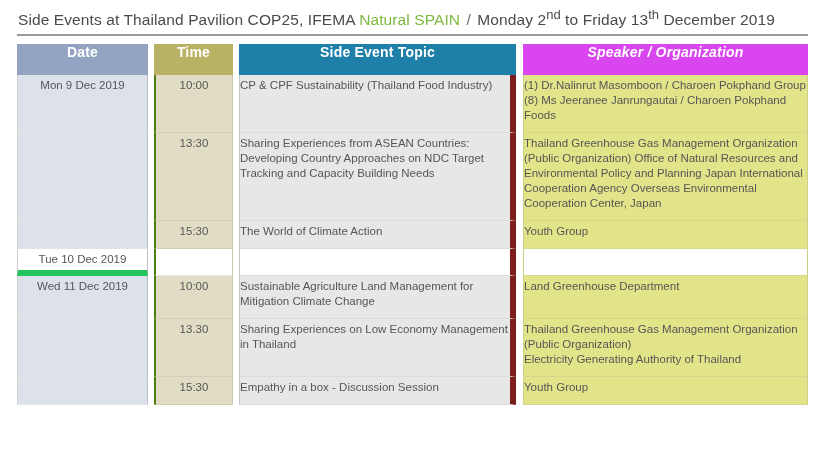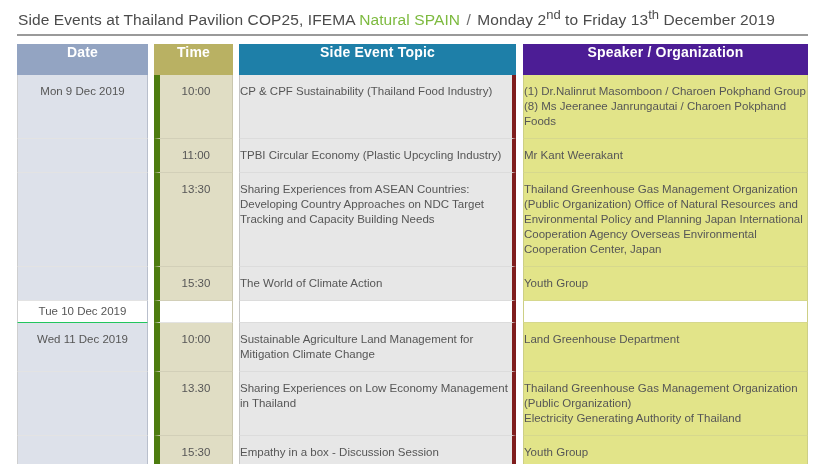--- a/index.html
+++ b/index.html
@@ -53,70 +53,70 @@
     height:31px;
     color:#ffffff;
     font-size:14px;
     text-align:center;
     vertical-align:middle;
     letter-spacing:.2px;
   }
   .hdr-date{background:#93a4c2;}
   .hdr-time{background:#b9b163;}
   .hdr-topic{background:#1e7fa8;}
-  .hdr-spk{background:#4c1d95;}
+  .hdr-spk{background:#d946ef;font-style:italic;}
 
   
   .cell{
     font-size:11.5px;
     line-height:15px;
     color:#565656;
     border-left:1px solid #cfcfcf;
     border-right:1px solid #cfcfcf;
     border-bottom:1px solid #e3e3e3;
   }
   .c-date-cell{
     background:#dde1ea;
     text-align:center;
     border-left:1px solid #cfcfcf;
     border-right:1px solid #b9bfcc;
   }
-  .c-date-cell.blank{background:#ffffff;border-bottom:1px solid #22c55e;}
+  .c-date-cell.blank{background:#ffffff;border-bottom:6px solid #22c55e;}
 
   .c-time-cell{
     background:#e0ddc4;
     text-align:center;
-    border-left:6px solid #4d7c0f;
+    border-left:2px solid #4d7c0f;
     border-right:1px solid #c9c6ae;
     border-bottom:1px solid #d2cfb8;
   }
   .c-time-cell.empty{background:#ffffff;border-bottom:1px solid #e3e3e3;}
 
   .c-topic-cell{
     background:#e7e7e7;
     padding:0 0 0 10px;
     border-left:1px solid #c6c6c6;
-    border-right:4px solid #7f1d1d;
+    border-right:6px solid #7f1d1d;
     border-bottom:1px solid #dcdcdc;
     margin-left:8px;
   }
   .c-topic-cell.empty{background:#ffffff;}
 
   .c-spk-cell{
     background:#e2e489;
     padding:0 0 0 8px;
     border-left:1px solid #cdcf85;
     border-right:1px solid #cdcf85;
     border-bottom:1px solid #d6d88d;
   }
   .c-spk-cell.empty{background:#ffffff;}
 
   .gapcol{background:#ffffff;border:none;}
 
-  .pad{padding-top:9px;padding-bottom:9px;display:block;}
+  .pad{padding-top:3px;padding-bottom:9px;display:block;}
   .lineblk{display:block;}
 </style>
 </head>
 <body>
 
 <div class="page">
 
   <div class="header">
     <div class="title">
       <span>Side Events at Thailand Pavilion COP25, IFEMA </span><span class="green">Natural SPAIN</span><span class="sep"> / </span><span>Monday 2</span><sup>nd</sup><span> to Friday 13</span><sup>th</sup><span> December 2019</span>
@@ -166,39 +166,20 @@
                 <span class="lineblk">(8) Ms Jeeranee Janrungautai / Charoen Pokphand Foods</span>
               </span>
             </td>
           </tr>
           <tr>
             <td class="cell c-date-cell">
               <span class="pad"></span>
             </td>
             <td class="gapcol"></td>
             <td class="cell c-time-cell">
-              <span class="pad">11:00</span>
-            </td>
-            <td class="gapcol"></td>
-            <td class="cell c-topic-cell">
-              <span class="pad">TPBI Circular Economy (Plastic Upcycling Industry)</span>
-            </td>
-            <td class="gapcol"></td>
-            <td class="cell c-spk-cell">
-              <span class="pad">
-                <span class="lineblk">Mr Kant Weerakant</span>
-              </span>
-            </td>
-          </tr>
-          <tr>
-            <td class="cell c-date-cell">
-              <span class="pad"></span>
-            </td>
-            <td class="gapcol"></td>
-            <td class="cell c-time-cell">
               <span class="pad">13:30</span>
             </td>
             <td class="gapcol"></td>
             <td class="cell c-topic-cell">
               <span class="pad">Sharing Experiences from ASEAN Countries: Developing Country Approaches on NDC Target Tracking and Capacity Building Needs</span>
             </td>
             <td class="gapcol"></td>
             <td class="cell c-spk-cell">
               <span class="pad">
                 <span class="lineblk">Thailand Greenhouse Gas Management Organization (Public Organization) Office of Natural Resources and Environmental Policy and Planning  Japan International Cooperation Agency Overseas Environmental Cooperation Center, Japan</span>

